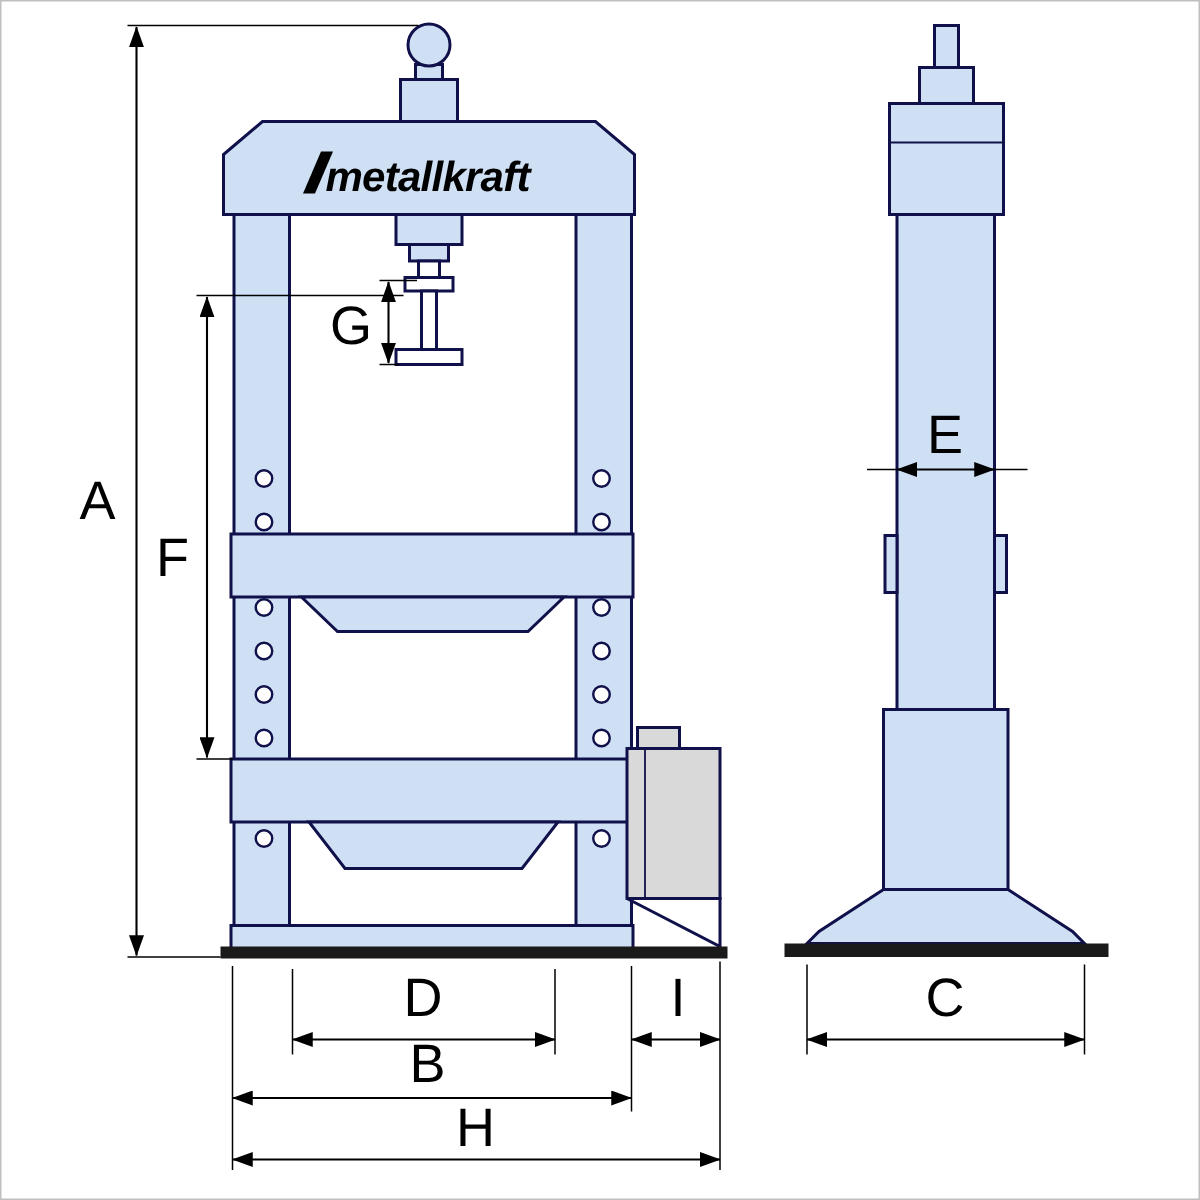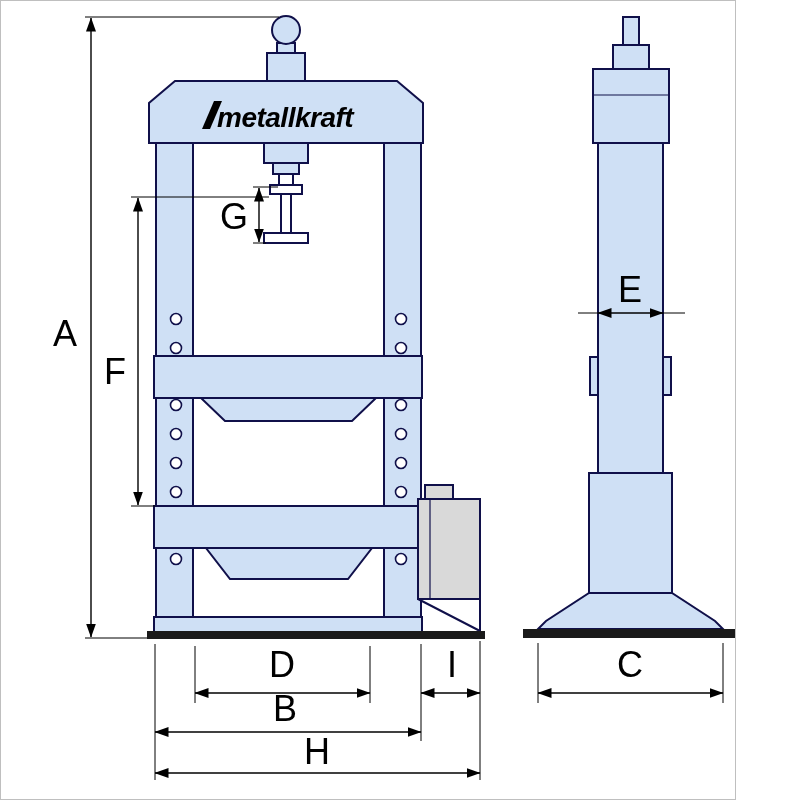--- a/index.html
+++ b/index.html
@@ -6,21 +6,21 @@
     --body-fill:#cfe0f5;
     --pump-fill:#d9d9d9;
     --outline:#10104a;
     --dimension-line:#000000;
     --ground-plate:#1a1a1a;
     --background:#ffffff;
     --frame-border:#bfbfbf;
   }
   html,body{margin:0;padding:0;background:#fff;}
   .frame{
-    width:736px;height:800px;box-sizing:border-box;
+    width:800px;height:800px;box-sizing:border-box;
     border:1px solid var(--frame-border);
     background:var(--background);
     overflow:hidden;
   }
   svg{display:block;}
   svg text{font-family:"Liberation Sans",sans-serif;}
   .body{fill:var(--body-fill);stroke:var(--outline);stroke-width:2;stroke-linejoin:miter;}
   .white{fill:#ffffff;stroke:var(--outline);stroke-width:2;}
   .pump{fill:var(--pump-fill);stroke:var(--outline);stroke-width:2;}
   .hole{fill:#ffffff;stroke:var(--outline);stroke-width:1.6;}

